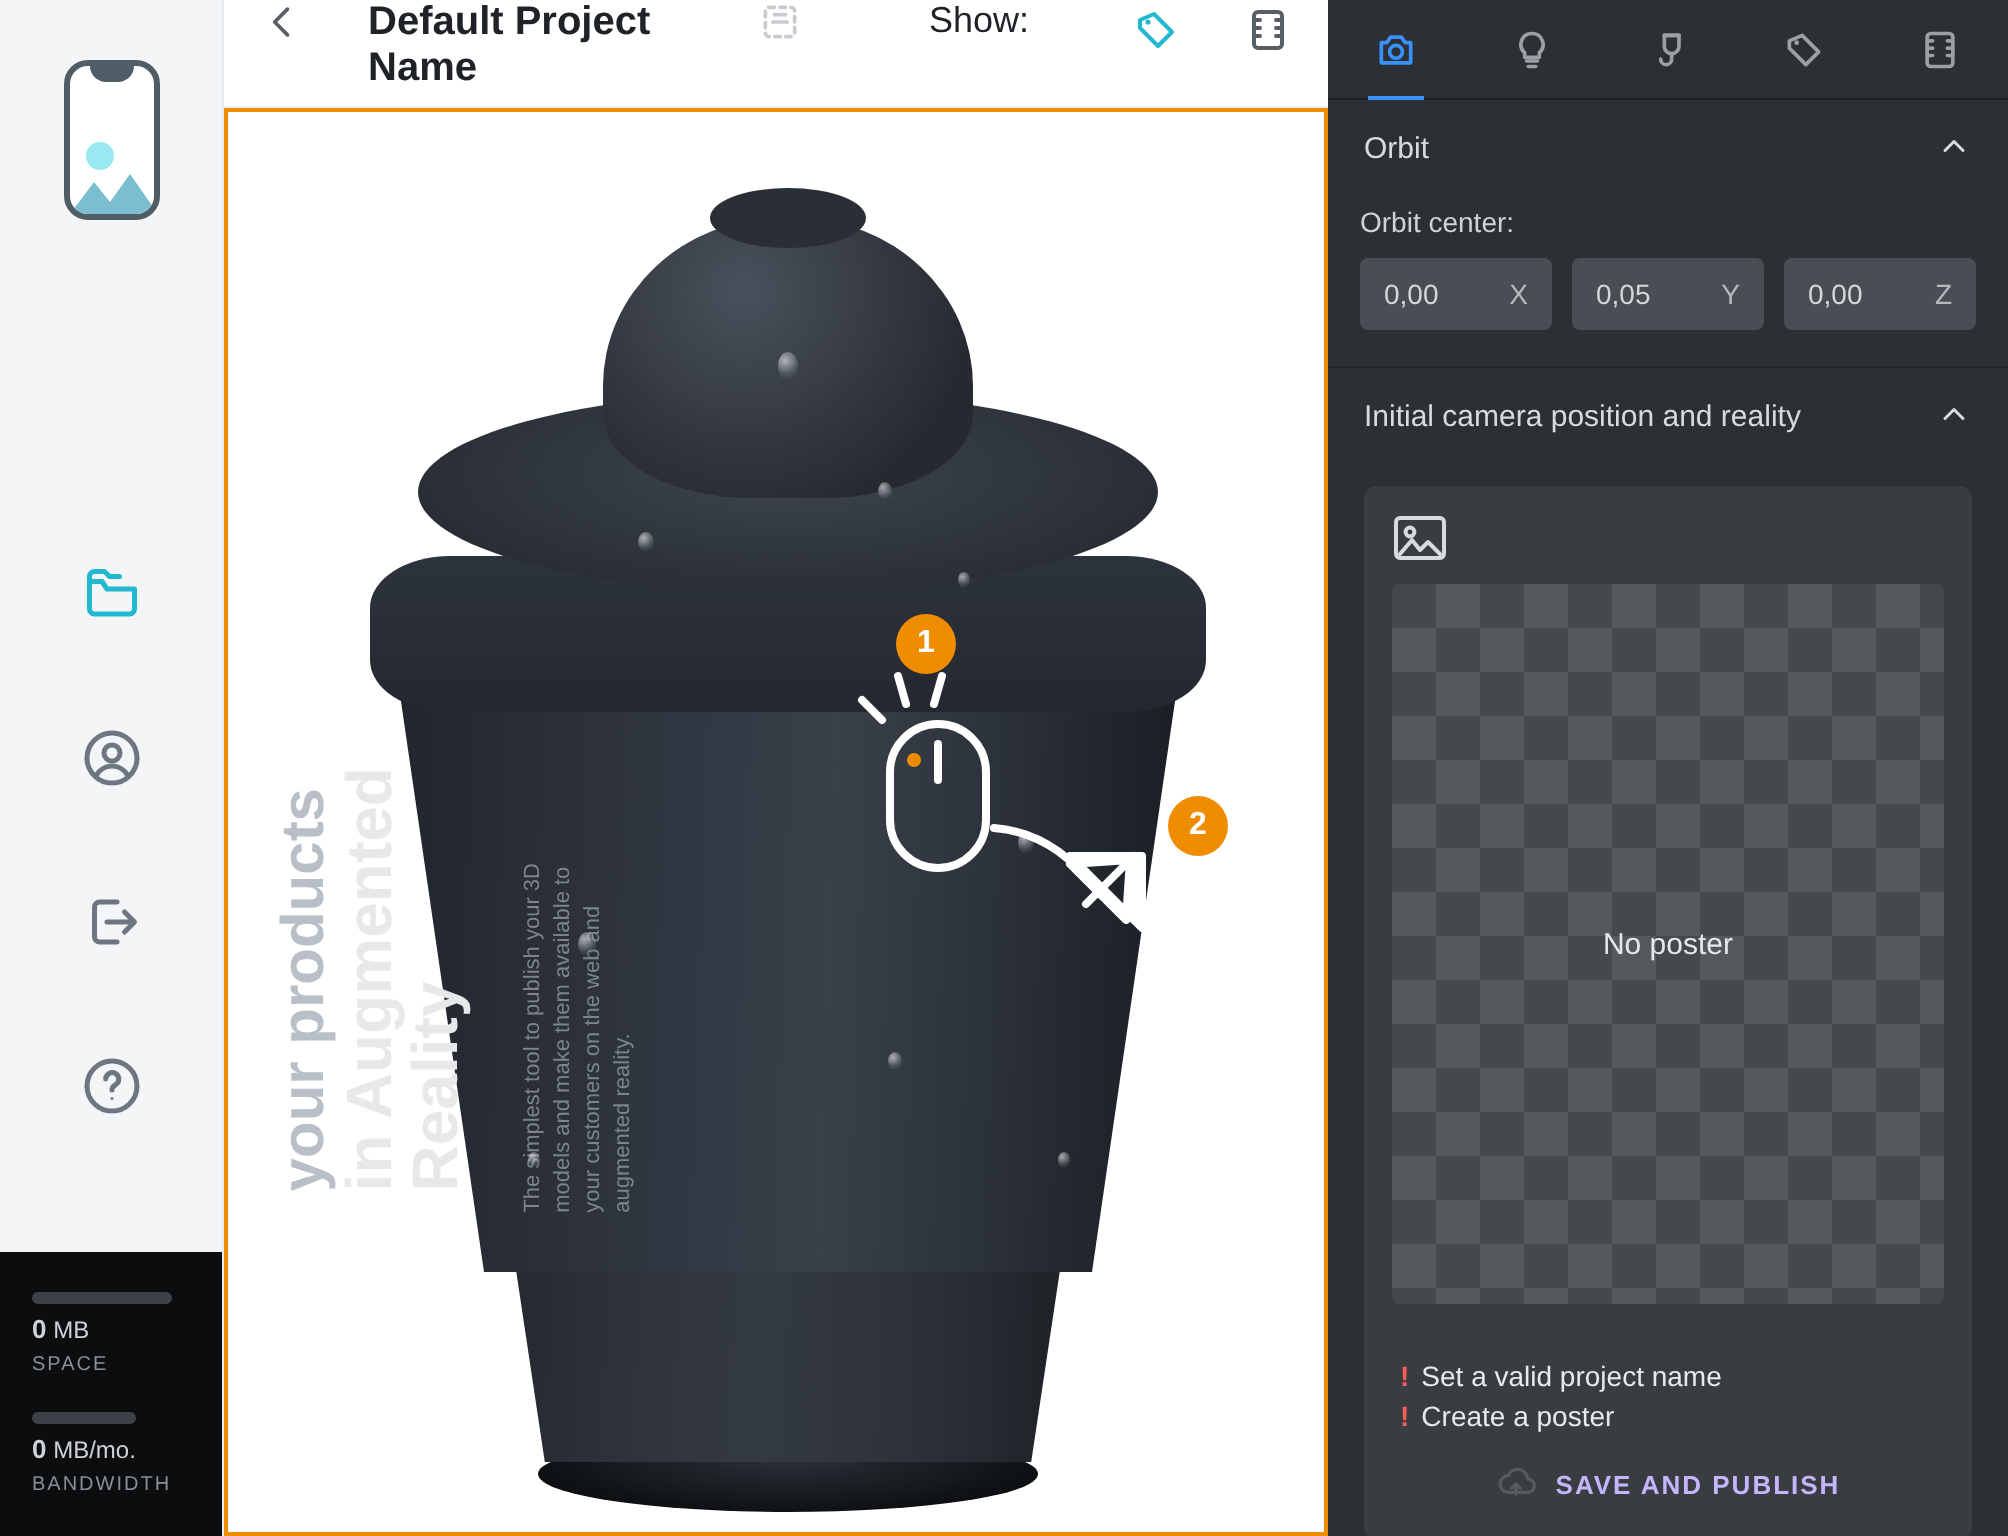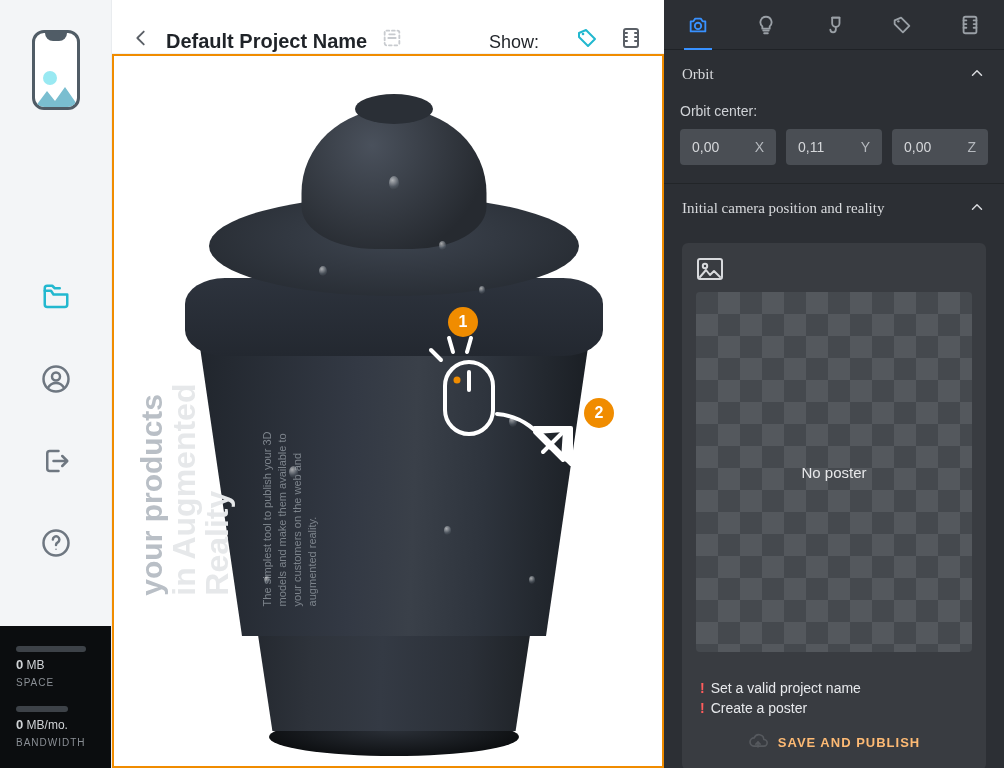--- a/index.html
+++ b/index.html
@@ -32,21 +32,21 @@
 
   .sidebar-footer{margin-top:auto;width:100%;background:#0b0d0f;color:#d0d3d6;padding:20px 16px;}
   .meter{height:6px;background:#3d4248;border-radius:3px;margin-bottom:6px;}
   .meter:first-child{width:70px;}
   .stat{font-size:12px;line-height:1;margin-bottom:6px;}
   .stat b{font-size:13px;}
   .stat-label{font-size:10px;letter-spacing:1px;color:#8a8f95;margin-bottom:18px;}
 
   
   .main{flex:1;display:flex;flex-direction:column;min-width:0;}
-  .topbar{height:54px;display:flex;align-items:flex-end;padding:0 18px;gap:14px;border-bottom:1px solid #f0f1f2;}
+  .topbar{height:54px;display:flex;align-items:flex-start;padding:0 18px;gap:32px;border-bottom:1px solid #f0f1f2;}
   .topbar .back{color:#5a5f66;cursor:pointer;}
   .topbar .title{font-size:20px;font-weight:600;color:#1f2328;}
   .title-edit-ico{color:#c8cbcf;}
   .topbar .spacer{flex:1;}
   .topbar .show-lbl{font-size:18px;color:#1f2328;margin-right:19px;}
   .topbar .chip{width:30px;height:30px;display:flex;align-items:center;justify-content:center;cursor:pointer;color:#5a5f66;border-radius:6px;}
   .topbar .chip.active{color:var(--accent);}
 
   
   .canvas-holder{flex:1;padding:0;position:relative;}
@@ -77,38 +77,38 @@
   
   .panel{width:var(--panel-w);background:var(--dark1);color:#d8dadd;display:flex;flex-direction:column;font-size:14px;}
   .panel-tabs{height:50px;display:flex;align-items:center;justify-content:space-around;border-bottom:1px solid #1f2226;}
   .ptab{width:44px;height:50px;display:flex;align-items:center;justify-content:center;color:#9aa0a6;cursor:pointer;position:relative;}
   .ptab.active{color:#3891ff;}
   .ptab.active::after{content:"";position:absolute;bottom:0;left:8px;right:8px;height:2px;background:#3891ff;}
   .ptab svg{width:22px;height:22px;}
 
   .section{border-bottom:1px solid #222528;}
   .section-head{display:flex;align-items:center;justify-content:space-between;padding:14px 18px;cursor:pointer;}
-  .section-head .ttl{font-size:15px;font-family:Liberation Serif, serif;}
+  .section-head .ttl{font-size:15px;}
   .section-body{padding:0 16px 18px;}
   .field-label{font-size:14px;color:#cfd2d6;margin:4px 0 10px;}
   .coord-row{display:flex;gap:10px;}
   .coord{flex:1;height:36px;background:#4a4e54;border-radius:4px;display:flex;align-items:center;justify-content:space-between;padding:0 12px;color:#d5d7da;}
   .coord .axis{color:#b5b9be;}
 
   .poster-card{margin:10px 2px 0;background:var(--dark2);border-radius:6px;padding:14px 14px 18px;}
   .poster-icon{color:#d8dadd;margin-bottom:8px;}
   .poster-area{height:360px;border-radius:4px;display:flex;align-items:center;justify-content:center;color:#e6e7e9;font-size:15px;
     background:repeating-conic-gradient(#54585d 0 25%,#45494e 0 50%) 0 0/44px 44px;text-align:right;}
   .poster-area span{}
 
   .alerts{margin-top:28px;padding:0 4px;}
   .alert{display:flex;align-items:center;gap:6px;color:#e7e9ec;font-size:14px;margin-bottom:4px;}
   .alert .bang{color:#ff5c5c;font-weight:700;}
 
-  .save-row{margin-top:16px;display:flex;align-items:center;justify-content:center;gap:10px;color:#fdba74;font-weight:700;letter-spacing:1px;font-size:13px;}
+  .save-row{margin-top:16px;display:flex;align-items:center;justify-content:center;gap:10px;color:#c4b5fd;font-weight:700;letter-spacing:1px;font-size:13px;}
   .save-row svg{width:20px;height:20px;}
 
   
   .ico{stroke:currentColor;fill:none;stroke-width:2;stroke-linecap:round;stroke-linejoin:round;}
 </style>
 </head>
 <body>
 
 <div id="app">
 
@@ -299,21 +299,21 @@
         </span>
       </div>
       <div class="section-body">
         <div class="field-label">Orbit center:</div>
         <div class="coord-row">
           <div class="coord">
               <span>0,00</span>
               <span class="axis">X</span>
             </div>
           <div class="coord">
-              <span>0,11</span>
+              <span>0,05</span>
               <span class="axis">Y</span>
             </div>
           <div class="coord">
               <span>0,00</span>
               <span class="axis">Z</span>
             </div>
         </div>
       </div>
     </div>
 

